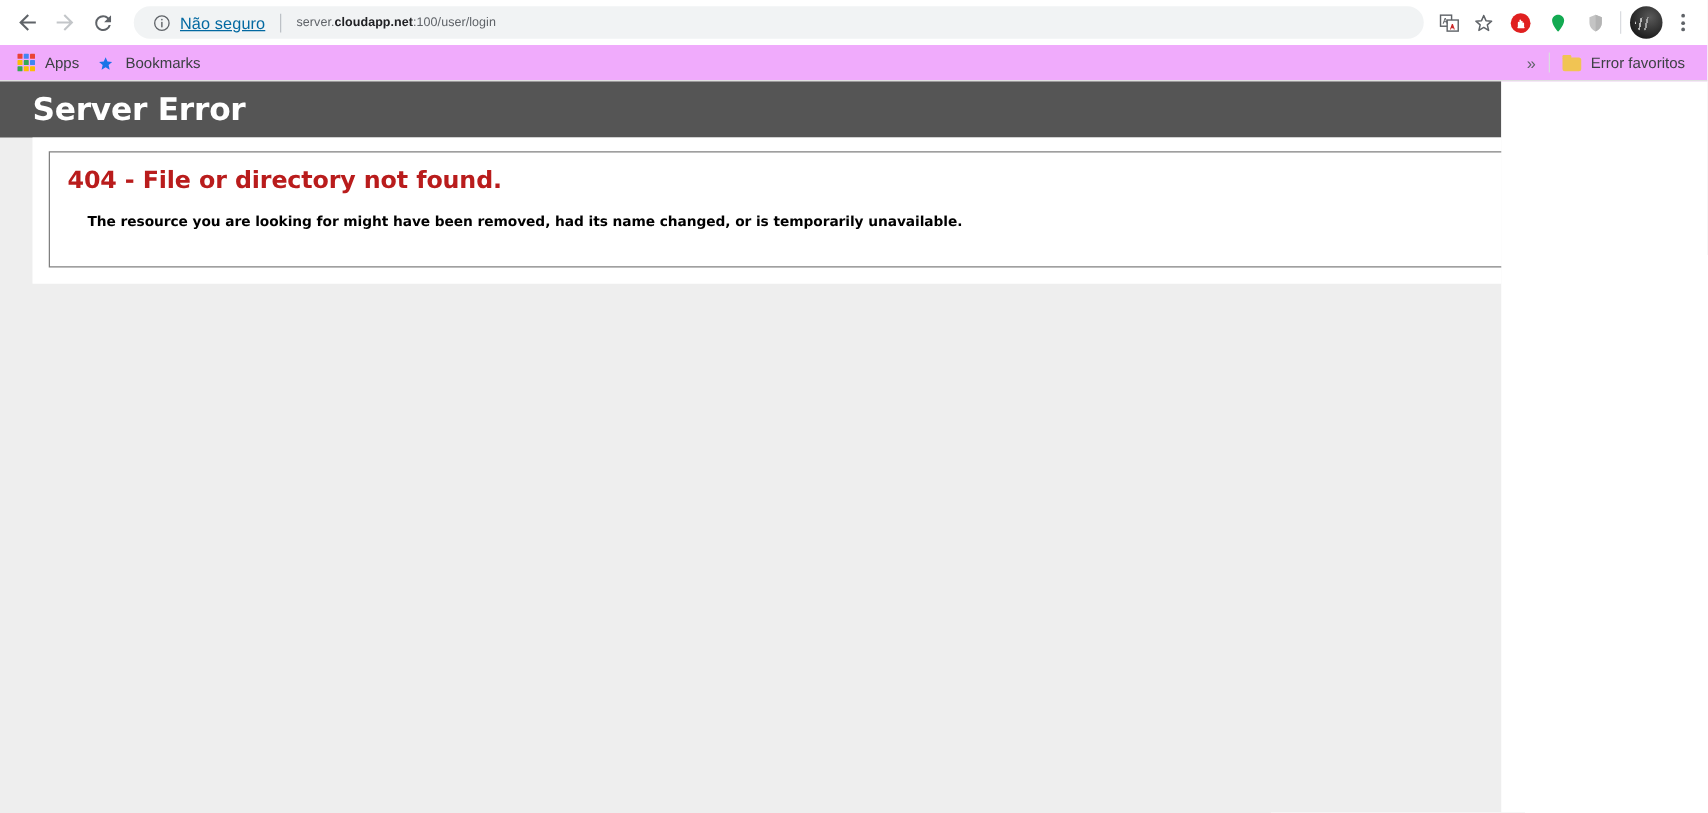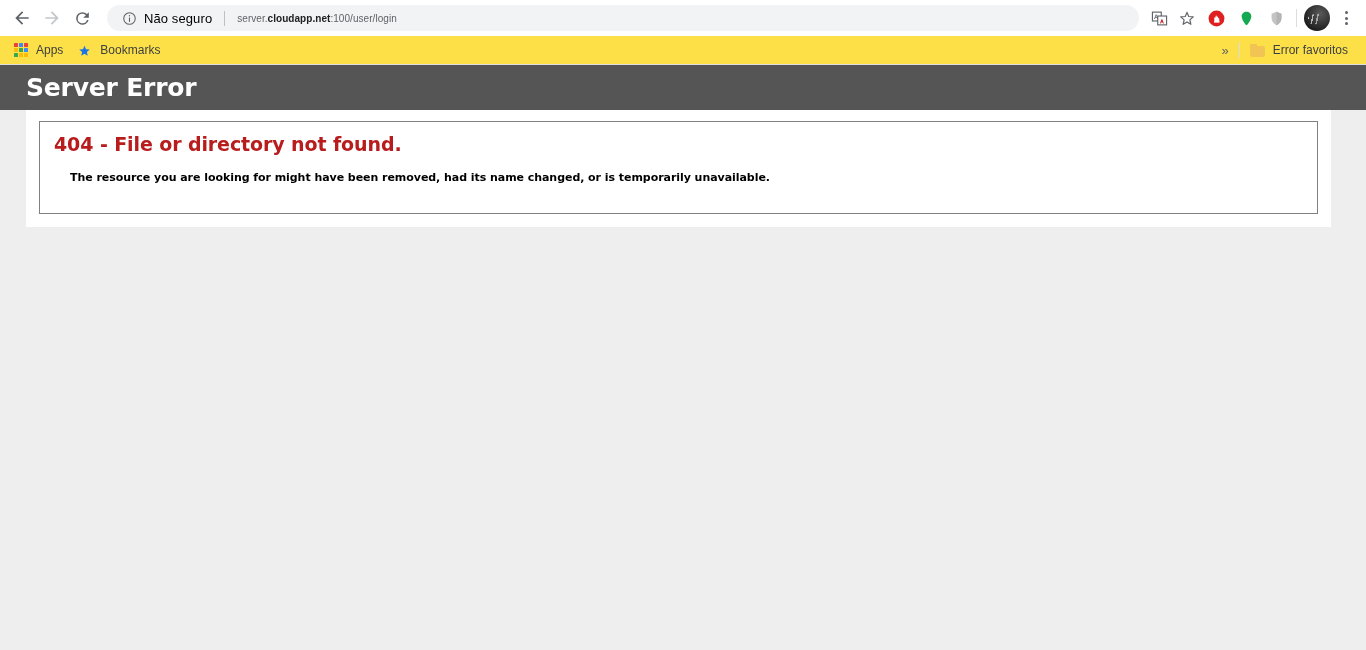--- a/index.html
+++ b/index.html
@@ -59,23 +59,24 @@
     flex: 0 0 auto;
     width: 16px;
     height: 16px;
     margin-right: 7px;
     display: flex;
     align-items: center;
     justify-content: center;
   }
   .security-text {
     font-size: 13px;
-    color: #000000;
+    color: #0369a1;
     white-space: nowrap;
     letter-spacing: .1px;
+    text-decoration: underline;
   }
   .omni-sep {
     width: 1px;
     height: 15px;
     background: #bdc1c6;
     margin: 0 12px;
     flex: 0 0 auto;
   }
   .url-text {
     font-size: 10px;
@@ -143,21 +144,21 @@
     display: block;
     width: 3px; height: 3px;
     background: #5f6368;
     border-radius: 50%;
     margin: 1.2px 0;
   }
 
   
   .bookmarks-bar {
     height: 29px;
-    background: #fde047;
+    background: #f0abfc;
     border-bottom: 1px solid #e0e0e0;
     display: flex;
     align-items: center;
     padding: 0 8px 0 10px;
     box-sizing: border-box;
   }
   .bm-item {
     display: flex;
     align-items: center;
     height: 22px;
@@ -208,21 +209,21 @@
   }
   .folder-icon .tab {
     position: absolute; left: 0; top: 0;
     width: 7px; height: 3px;
     background: #f1c453;
     border-radius: 1px 1px 0 0;
   }
 
   
   .page {
-    width: 1366px;
+    width: 1201px;
     height: 585px;
     background: #eeeeee;
     overflow: hidden;
   }
   .error-header {
     width: 100%;
     height: 45px;
     background: #555555;
     display: flex;
     align-items: center;

